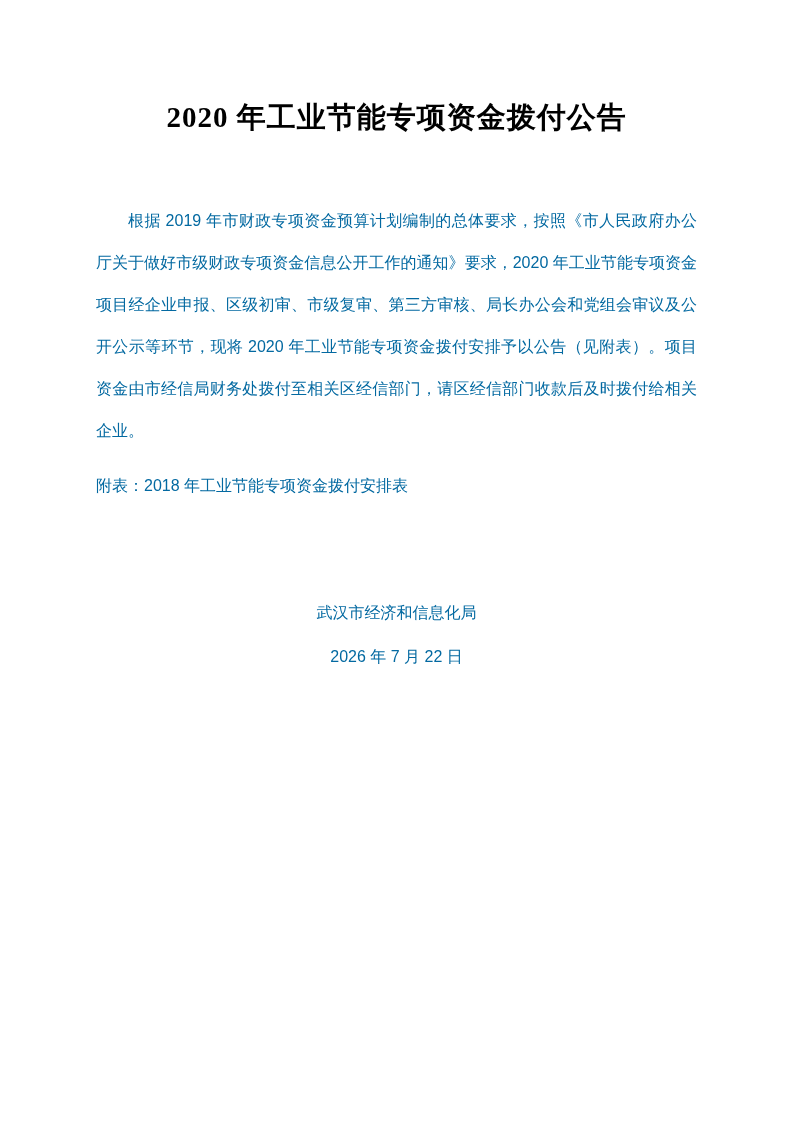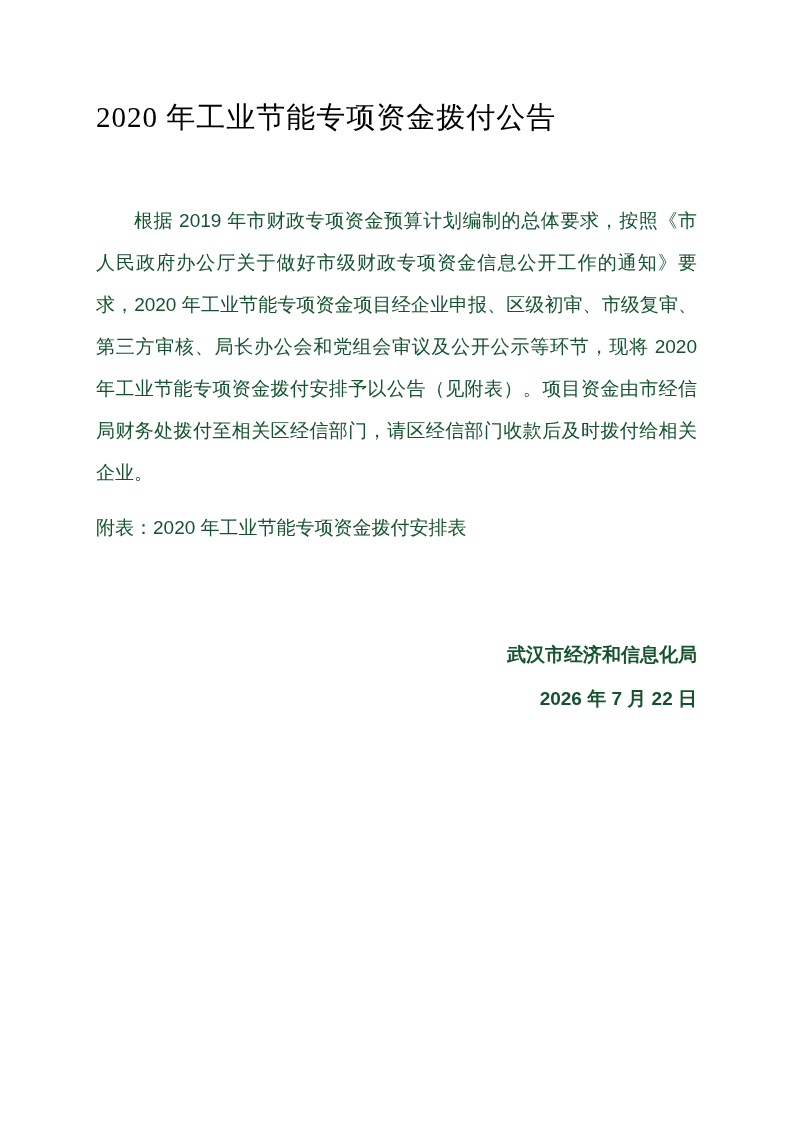--- a/index.html
+++ b/index.html
@@ -13,60 +13,59 @@
     height: 1122px;
     margin: 0 auto;
     background: #ffffff;
     box-sizing: border-box;
     padding: 96px 96px 0 96px;
     overflow: hidden;
     color: #000000;
   }
   .doc-title {
     font-family: "Liberation Serif", serif;
-    font-weight: normal;
+    font-weight: bold;
     font-size: 29px;
     line-height: 42px;
-    text-align: left;
+    text-align: center;
     letter-spacing: 1px;
     margin: 0;
     color: #000000;
   }
   .doc-body {
     font-family: "Liberation Sans", sans-serif;
-    font-size: 19px;
-    color: #14532d;
+    font-size: 16px;
+    color: #0369a1;
   }
   .body-paragraph {
     margin: 62px 0 0 0;
     line-height: 42px;
     text-indent: 2em;
     text-align: justify;
   }
   .attachment-note {
     margin: 13px 0 0 0;
     line-height: 42px;
     text-align: left;
   }
   .signature-block {
     margin: 84px 0 0 0;
     line-height: 44px;
-    text-align: right;
-    font-weight: bold;
+    text-align: center;
   }
 </style>
 </head>
 <body>
 
 <div class="page">
   <h1 class="doc-title">2020 年工业节能专项资金拨付公告</h1>
 
   <div class="doc-body">
     <p class="body-paragraph">根据 2019 年市财政专项资金预算计划编制的总体要求，按照《市人民政府办公厅关于做好市级财政专项资金信息公开工作的通知》要求，2020 年工业节能专项资金项目经企业申报、区级初审、市级复审、第三方审核、局长办公会和党组会审议及公开公示等环节，现将 2020 年工业节能专项资金拨付安排予以公告（见附表）。项目资金由市经信局财务处拨付至相关区经信部门，请区经信部门收款后及时拨付给相关企业。</p>
 
-    <p class="attachment-note">附表：2020 年工业节能专项资金拨付安排表</p>
+    <p class="attachment-note">附表：2018 年工业节能专项资金拨付安排表</p>
 
     <div class="signature-block">
       <div>武汉市经济和信息化局</div>
       <div>2026 年 7 月 22 日</div>
     </div>
   </div>
 </div>
 
 </body></html>

